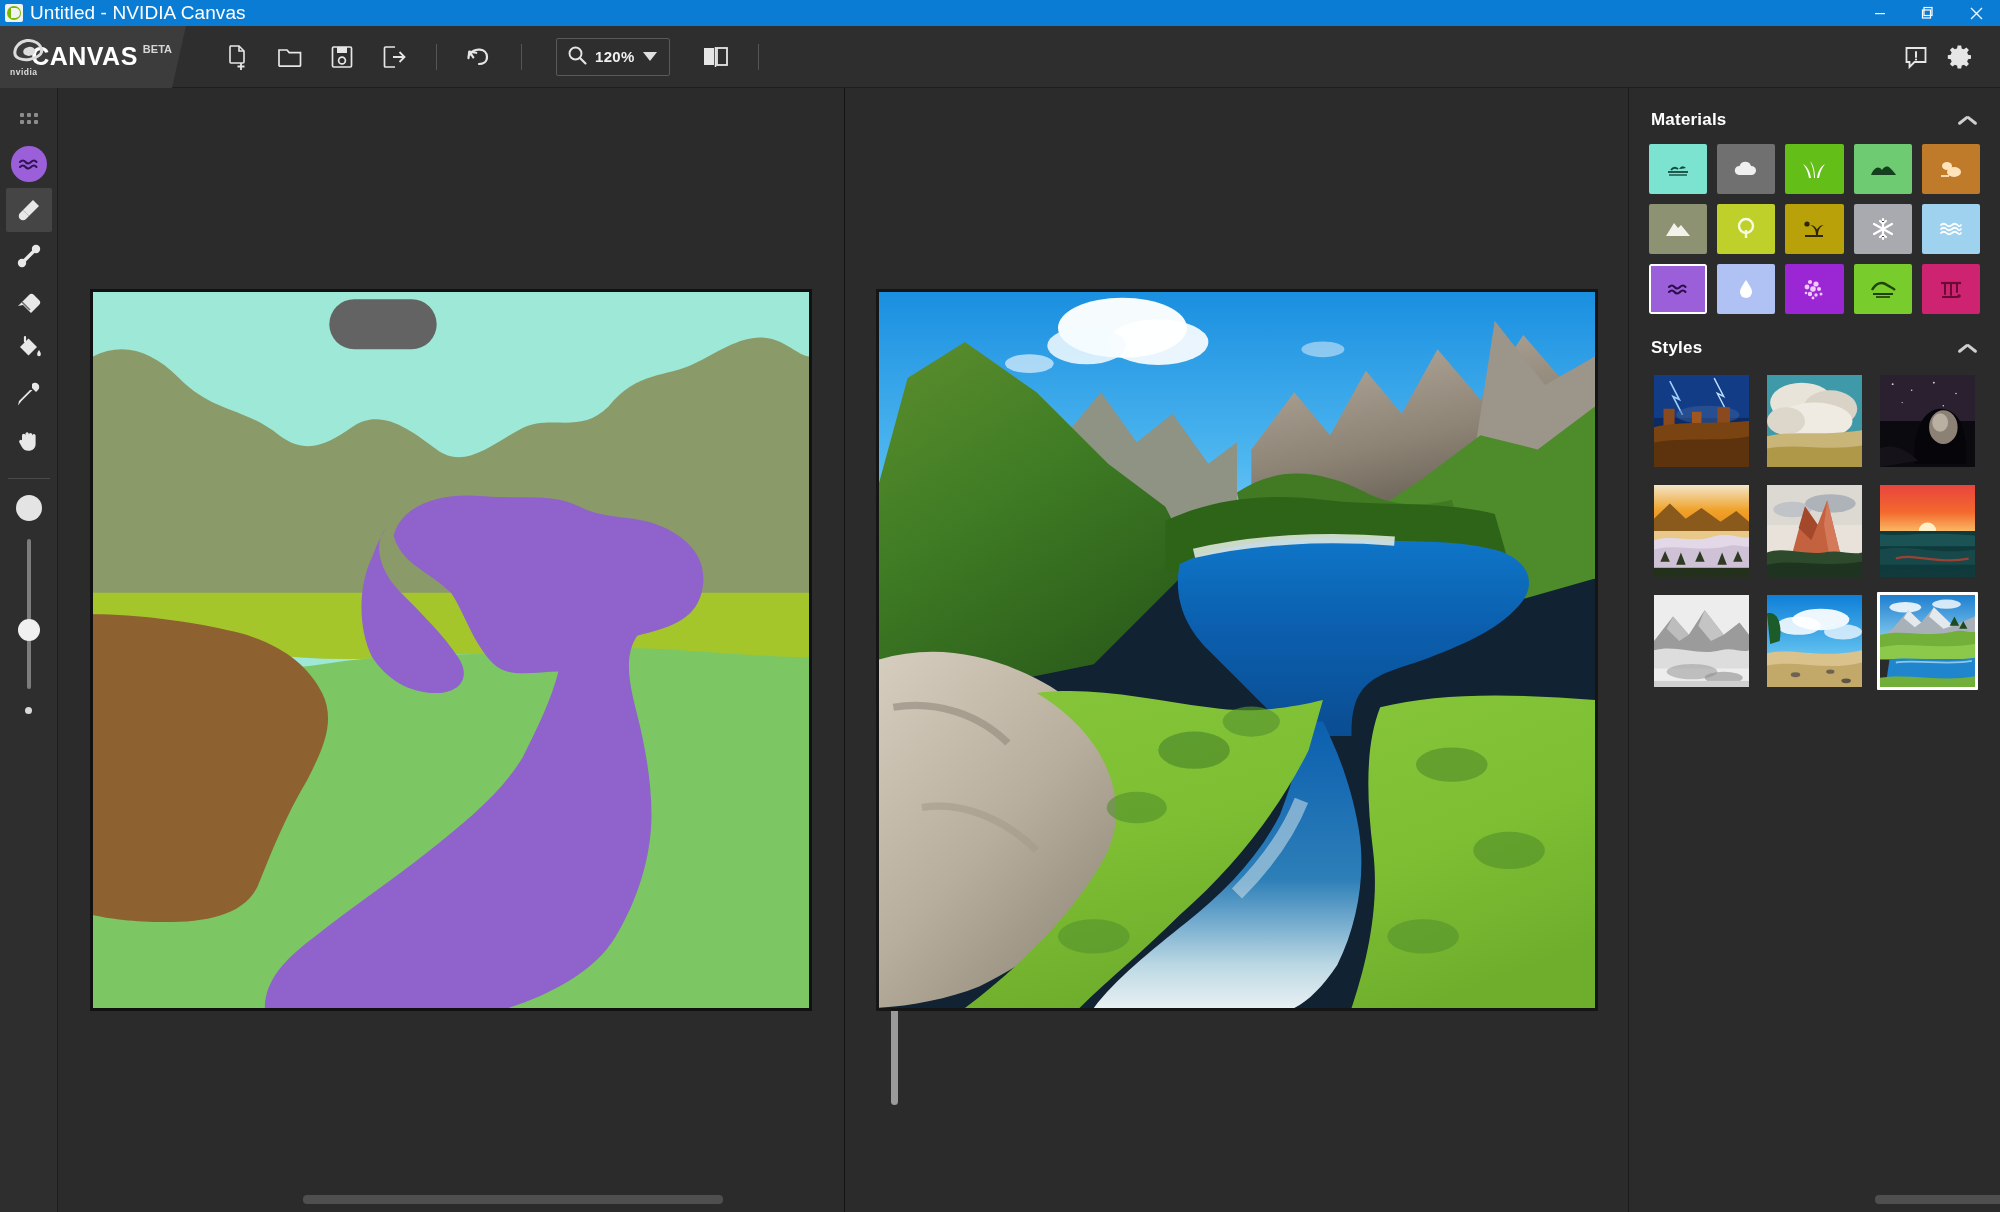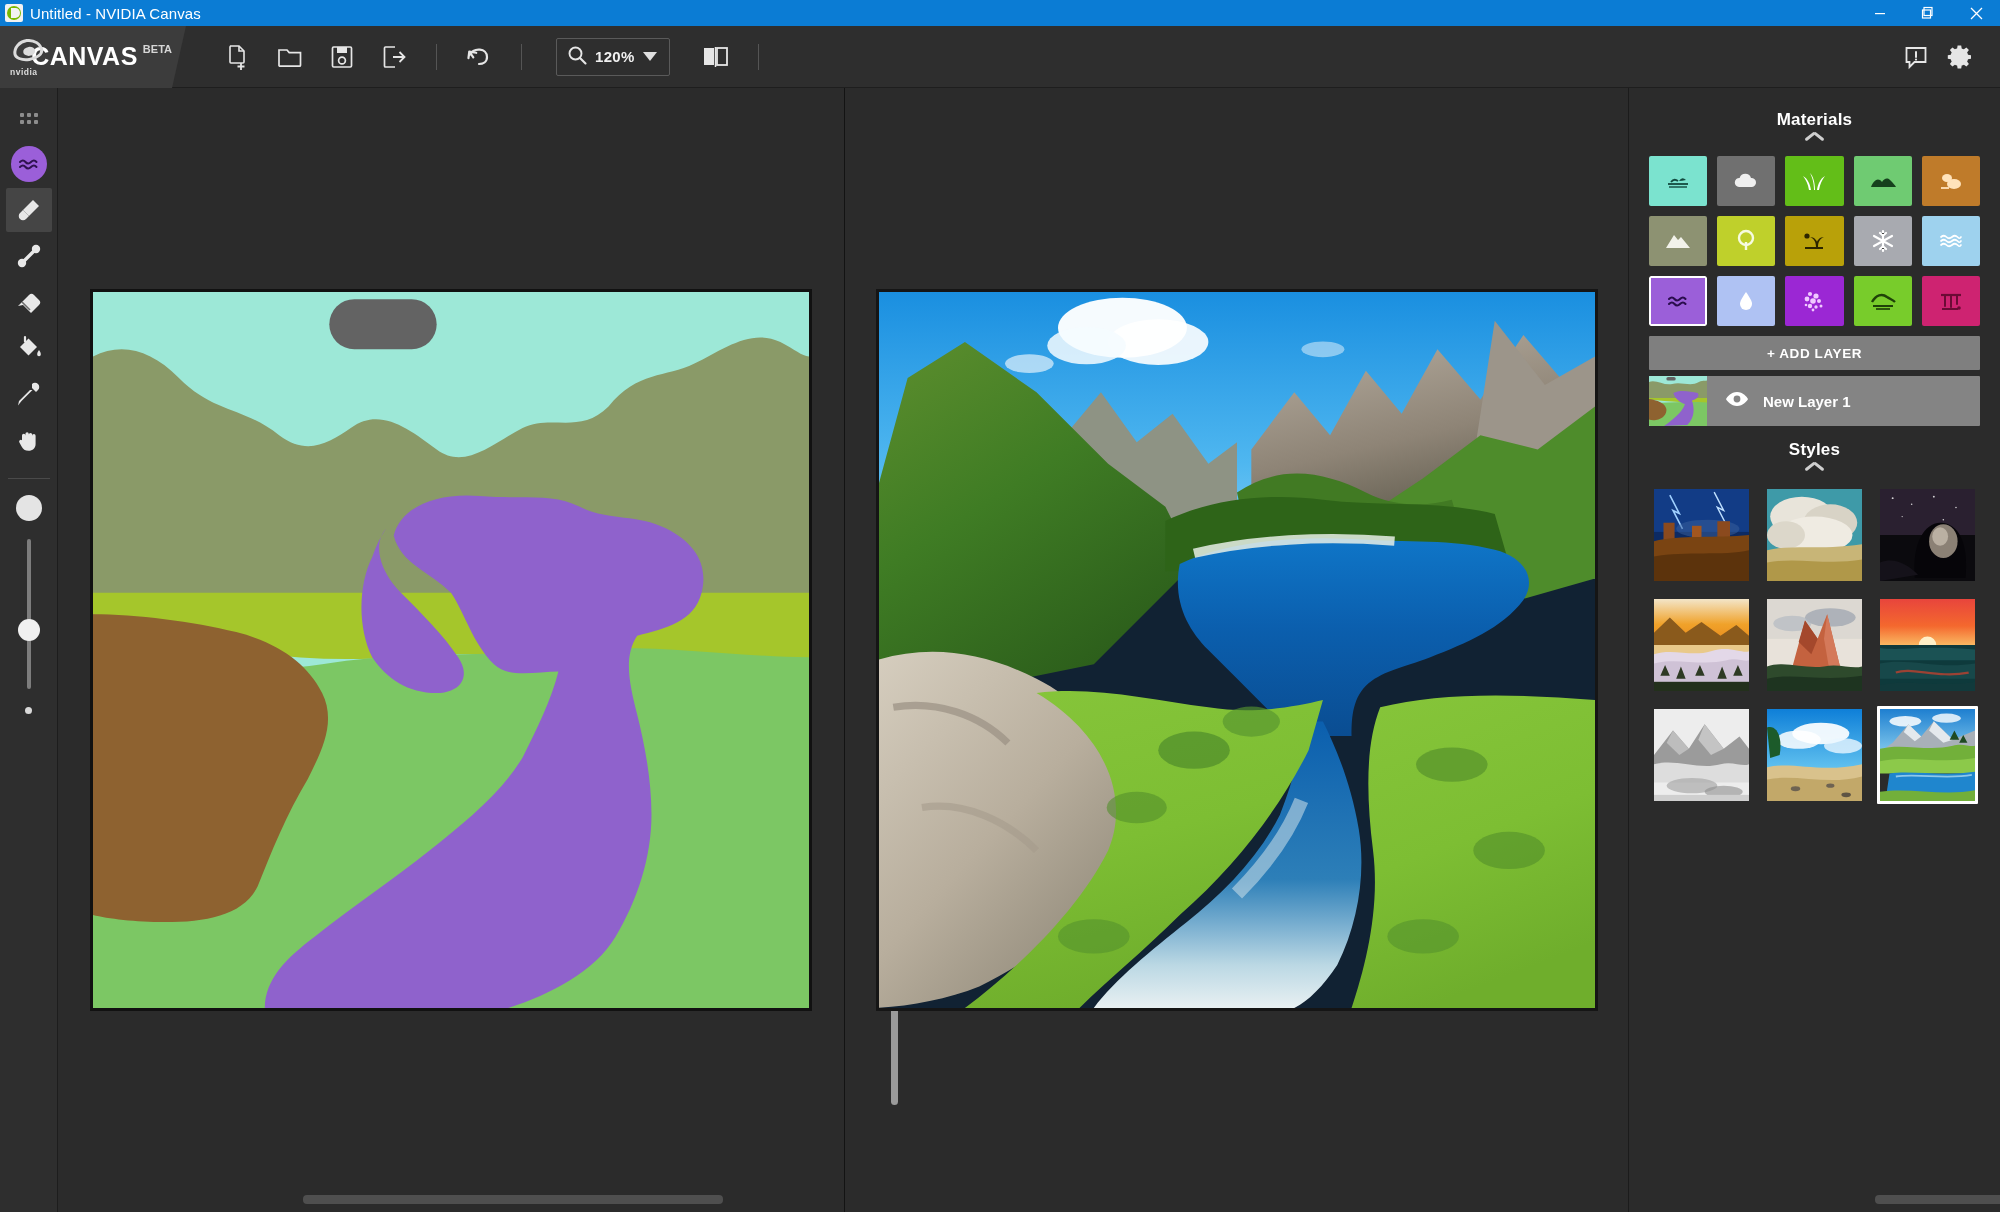--- a/index.html
+++ b/index.html
@@ -22,21 +22,21 @@
     background:#f2f2f2; border-radius:2px; position:relative; overflow:hidden;
   }
   .tb-icon::before{
     content:""; position:absolute; left:2px; top:2px; width:14px; height:14px;
     border-radius:50%; background:#76b900;
   }
   .tb-icon::after{
     content:""; position:absolute; left:6px; top:4px; width:9px; height:10px;
     border-radius:0 50% 50% 0; background:#f2f2f2;
   }
-  .tb-title { font-size:15px; color:#fff; letter-spacing:.1px; }
+  .tb-title { font-size:19px; color:#fff; letter-spacing:.1px; }
   .tb-spacer { flex:1; }
   .winbtn {
     width:48px; height:26px; display:flex; align-items:center; justify-content:center;
     color:#fff;
   }
   .winbtn svg { display:block; }
 
   
   .toolbar {
     height:62px; flex:0 0 62px; background:#2e2e2e; display:flex; align-items:center;
@@ -143,21 +143,20 @@
   .hscroll.r { left:1030px; width:420px; }
 
   
   .rpanel {
     width:372px; flex:0 0 372px; background:#2b2b2b; border-left:1px solid #1b1b1b;
     padding:0 0 0 0; overflow:hidden;
   }
   .sec-head {
     display:flex; align-items:center; justify-content:space-between;
     padding:22px 22px 14px 22px;
-    flex-direction:column;
   }
   .sec-title { font-size:17px; font-weight:bold; color:#fff; letter-spacing:.2px; }
   .chev-up { width:20px;height:12px; position:relative; }
   .chev-up::before,.chev-up::after{
     content:""; position:absolute; top:5px; width:12px;height:2.6px;background:#cfcfcf;border-radius:2px;
   }
   .chev-up::before{ left:-1px; transform:rotate(-38deg); }
   .chev-up::after{ left:8px; transform:rotate(38deg); }
 
   .mat-grid {
@@ -668,43 +667,20 @@
               <path d="M7 6 v10"></path>
                 <path d="M13 6 v11"></path>
                 <path d="M19 6 v8"></path>
             </g>
             <path d="M4 19 h16" stroke="#6b0b35" stroke-width="2"></path>
             <circle cx="21" cy="18" r="1.8" fill="#6b0b35"></circle>
           </svg>
         </div>
       </div>
 
-      <div class="layer-wrap">
-        <div class="addlayer">+ ADD LAYER</div>
-        <div class="layer-row">
-          <div class="layer-thumb">
-            <svg viewBox="0 0 100 100" preserveAspectRatio="none">
-              <rect width="100" height="100" fill="#9DE8D7"></rect>
-              <path d="M0 12 C12 6,26 20,40 16 C56 11,72 22,86 12 C92 8,96 10,100 9 L100 48 L0 48z" fill="#8A9A68"></path>
-              <rect x="30" y="2" width="16" height="7" rx="3" fill="#636363"></rect>
-              <path d="M0 44 L100 44 L100 56 C70 50,36 54,0 46z" fill="#A5C62B"></path>
-              <path d="M0 52 C24 56,56 50,100 53 L100 100 L0 100z" fill="#7CC764"></path>
-              <path d="M0 46 C14 48,28 54,30 66 C31 76,24 86,12 88 C7 89,3 88,0 87z" fill="#8E6230"></path>
-              <path d="M42 34 C52 27,70 30,84 34 C88 40,82 47,74 49 C78 62,80 82,66 98 L26 100 C40 88,58 72,62 56 C54 54,44 44,42 34z" fill="#8F62CC"></path>
-            </svg>
-          </div>
-          <span class="eye-ic">
-            <svg width="24" height="16" viewBox="0 0 24 16">
-              <path d="M12 1 C18 1,22 6,23 8 C22 10,18 15,12 15 C6 15,2 10,1 8 C2 6,6 1,12 1z" fill="#fff"></path>
-              <circle cx="12" cy="8" r="3.4" fill="#848484"></circle>
-            </svg>
-          </span>
-          <span class="layer-name">New Layer 1</span>
-        </div>
-      </div>
 
       <div class="sec-head" style="padding-top:14px">
         <div class="sec-title">Styles</div>
         <div class="chev-up"></div>
       </div>
       <div class="styles-grid">
 
         <div class="style-card">
           <svg viewBox="0 0 60 60" preserveAspectRatio="none">
             <rect width="60" height="60" fill="#0C2A63"></rect>

